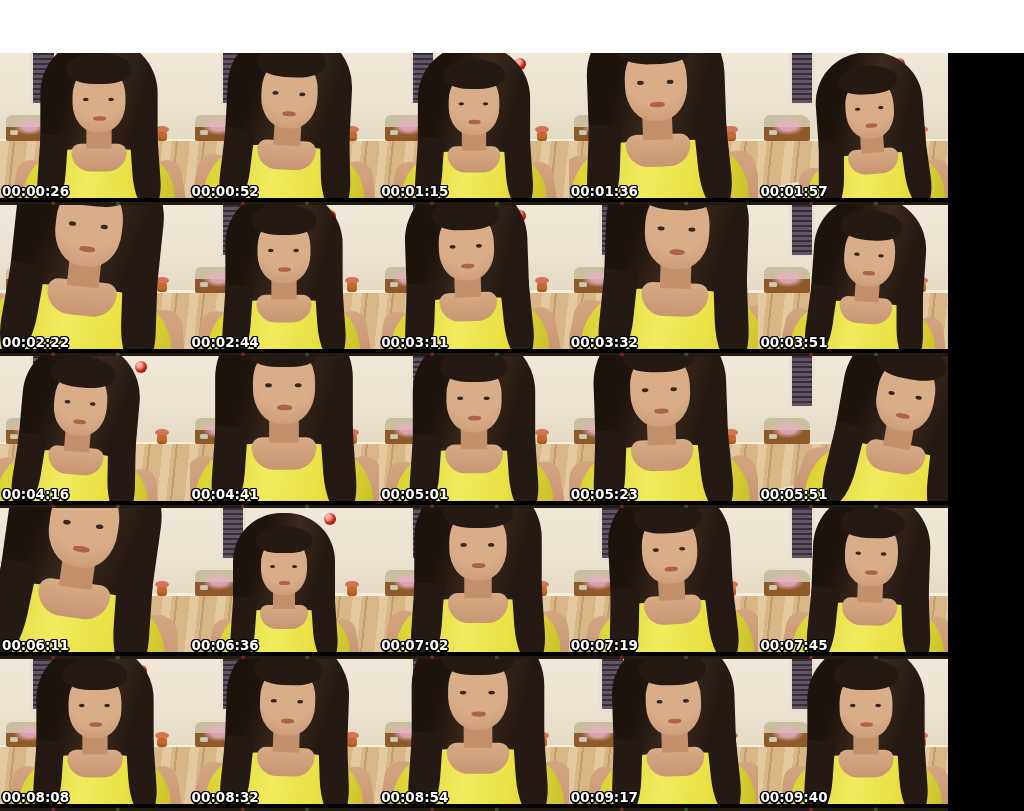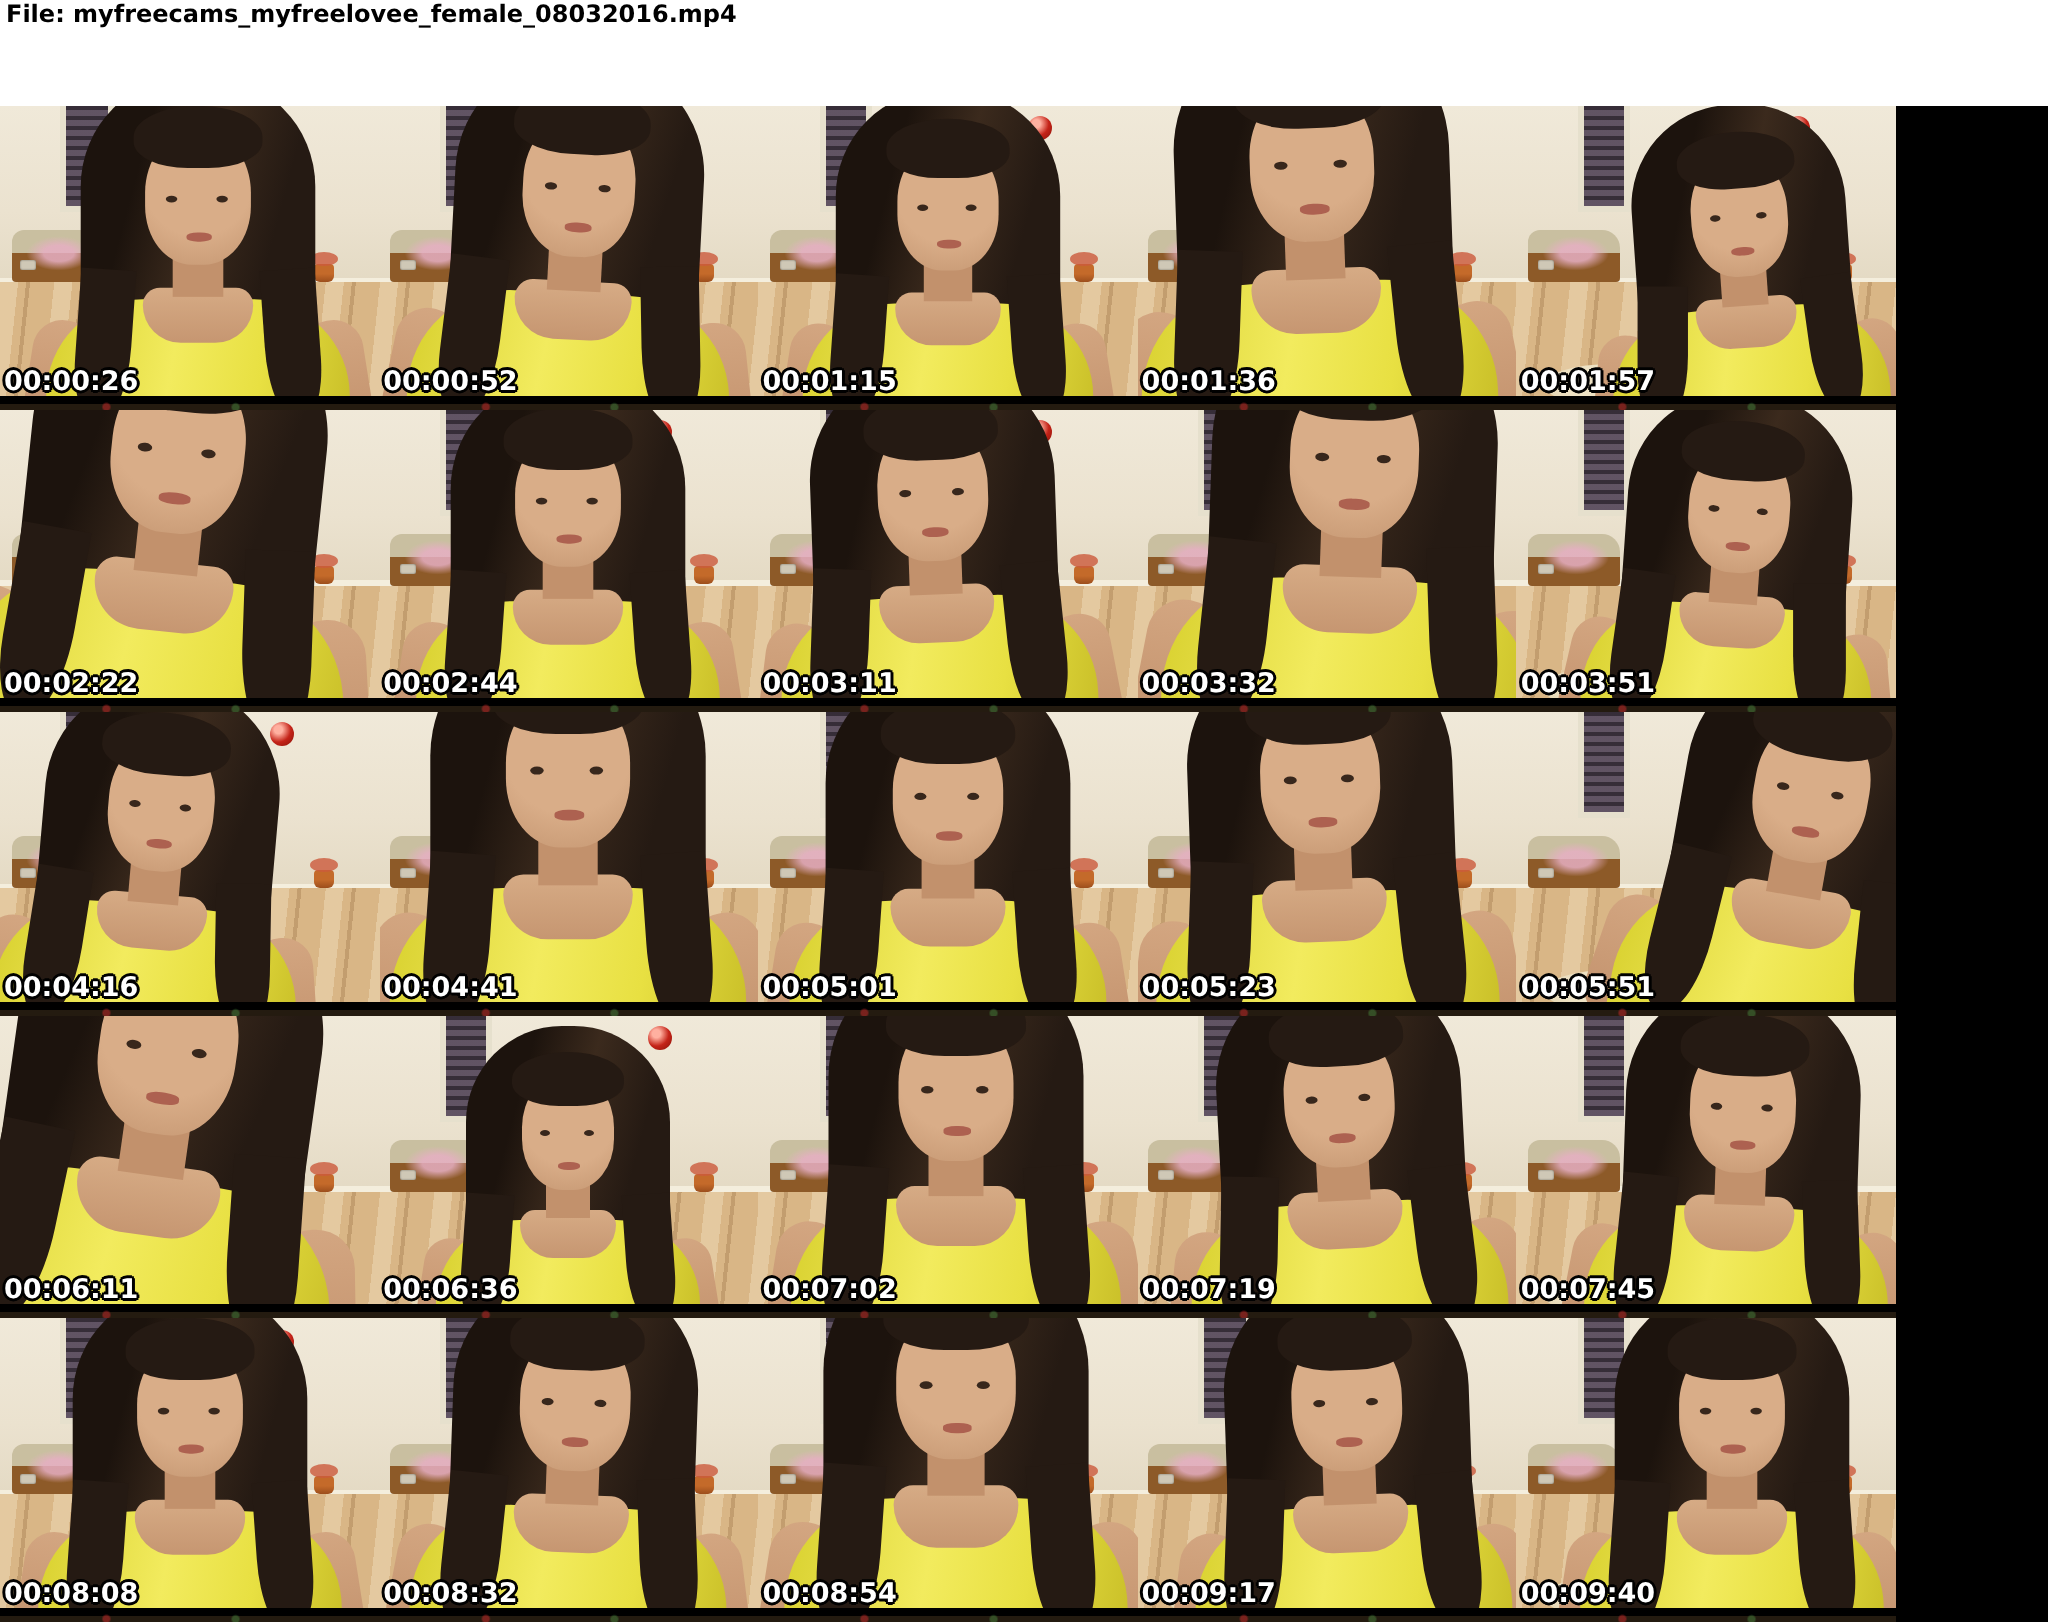--- a/index.html
+++ b/index.html
@@ -180,21 +180,20 @@
       -1.5px 0 var(--c-timestamp_outline, #000), 1.5px 0 var(--c-timestamp_outline, #000),
       0 -1.5px var(--c-timestamp_outline, #000), 0 1.5px var(--c-timestamp_outline, #000),
       -1px -1px var(--c-timestamp_outline, #000), 1px 1px var(--c-timestamp_outline, #000),
       1px -1px var(--c-timestamp_outline, #000), -1px 1px var(--c-timestamp_outline, #000);
   }
 </style>
 </head>
 <body>
 
 <div class="header">
-  <div>File: myfreecams_myfreelovee_female_08032016.mp4</div>
 </div>
 
 <div class="grid" id="thumb-grid">
     <div class="thumb" style="--px: 52%; --ps: 1.15; --tilt: 0deg;">
     <div class="wall"></div>
     <div class="window"></div>
     <div class="red-ornament"></div>
     <div class="baseboard"></div>
     <div class="floor"></div>
     <div class="couch"></div>

